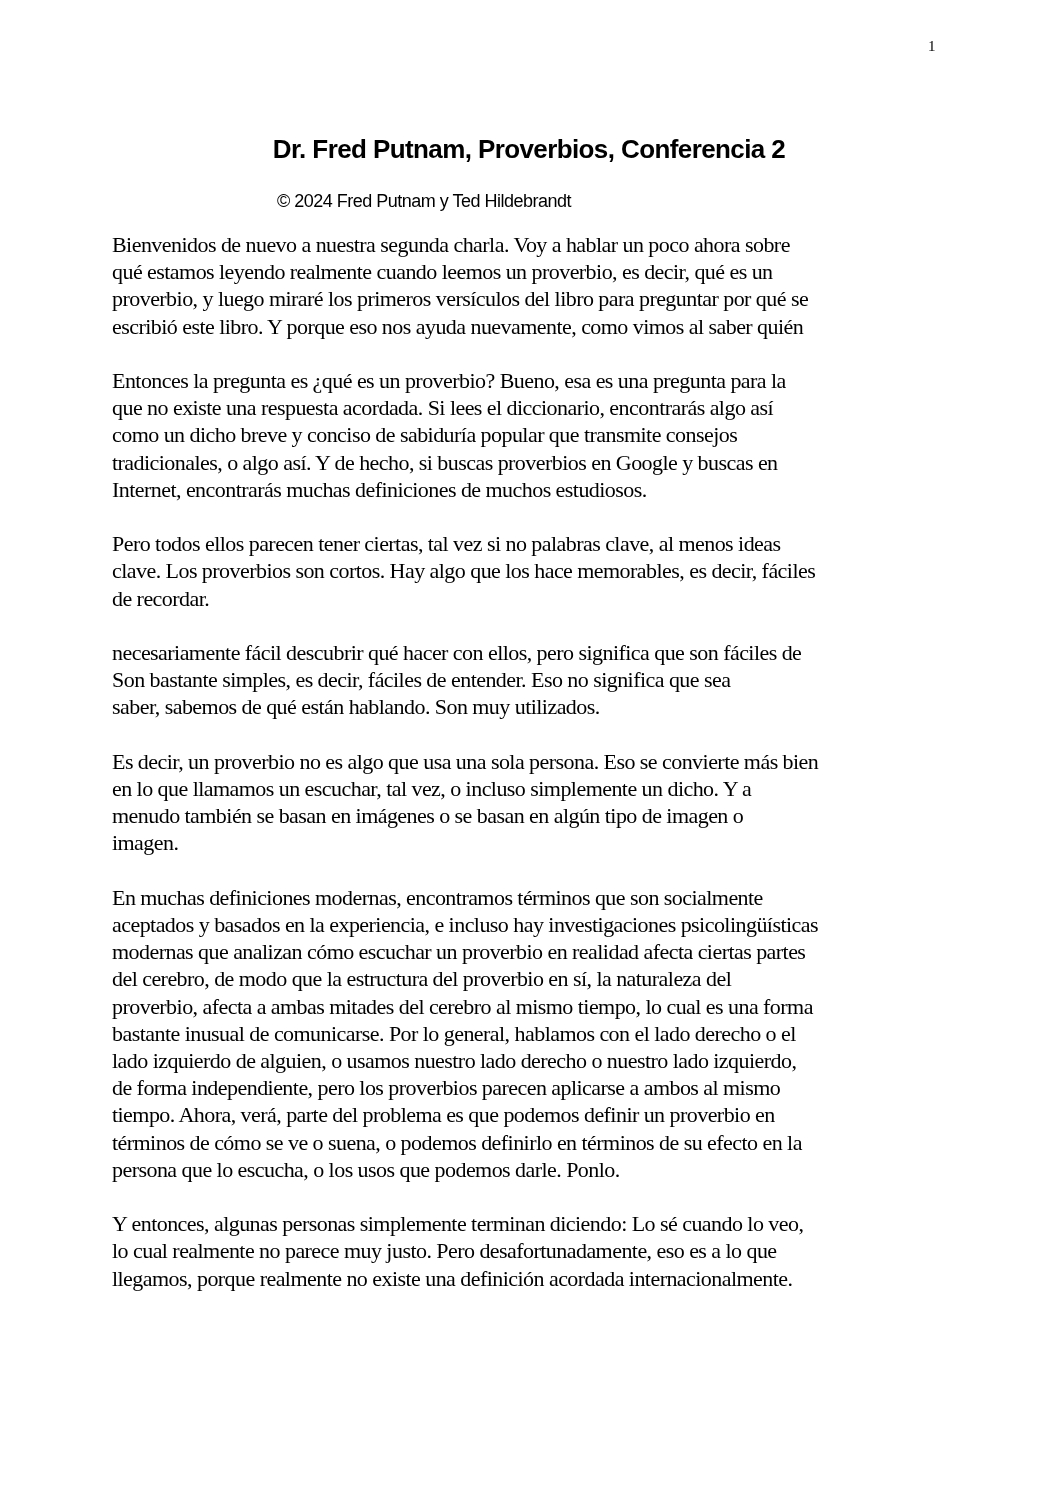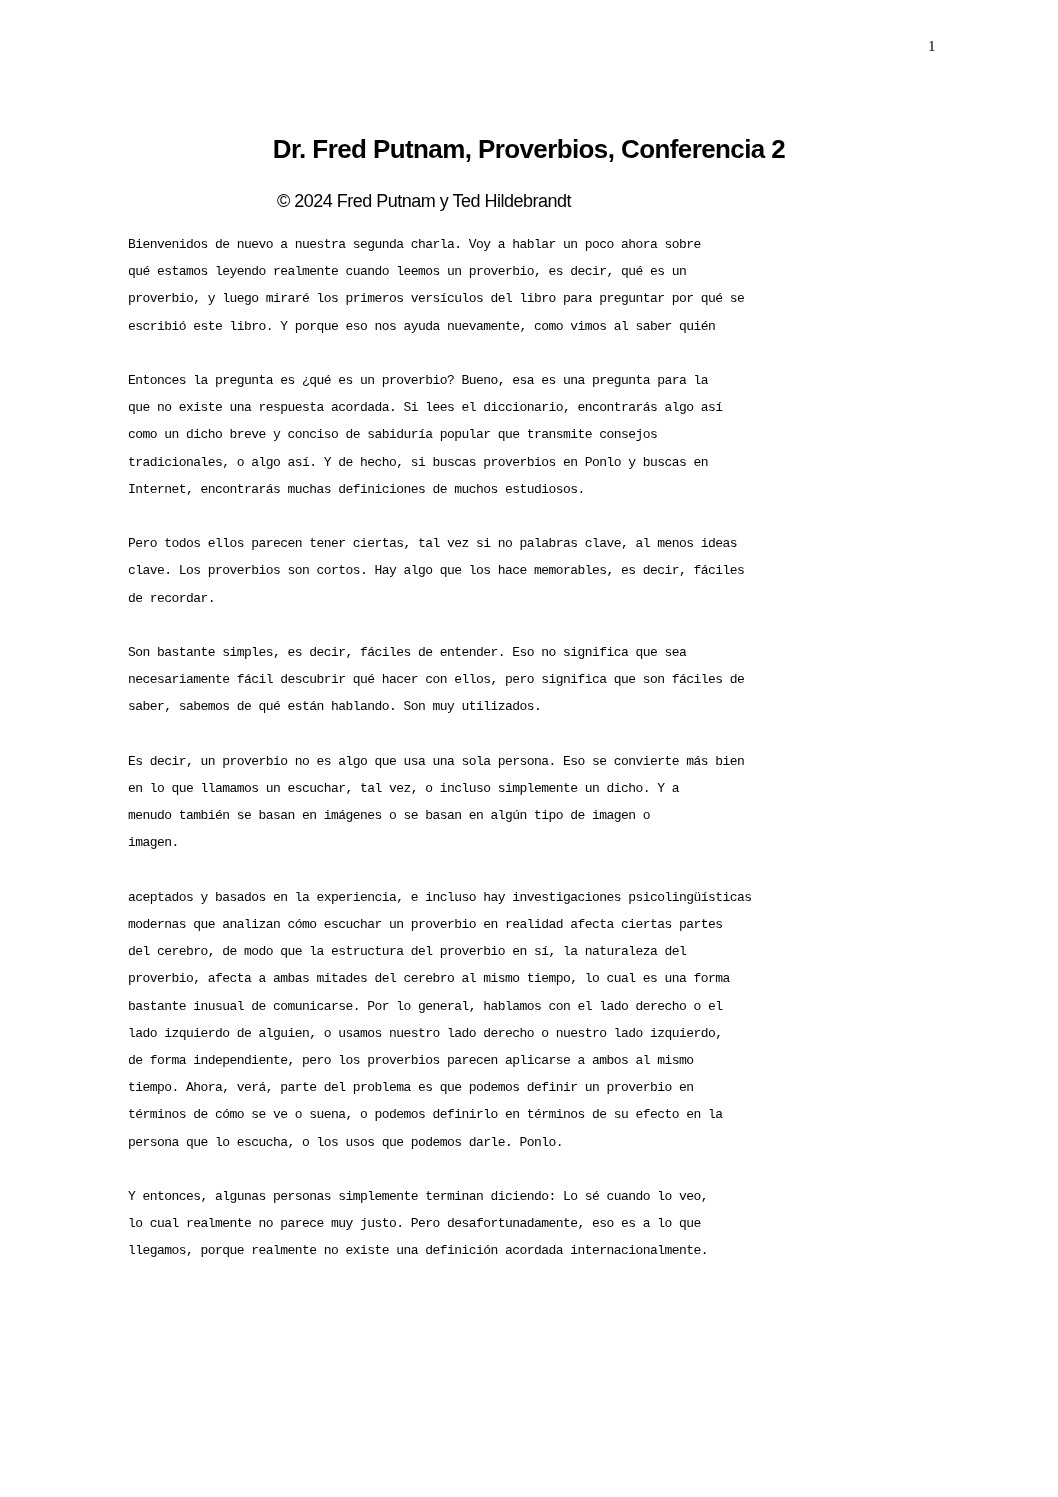--- a/index.html
+++ b/index.html
@@ -41,24 +41,24 @@
       text-align: center;
       font-family: "Liberation Sans", sans-serif;
       font-size: 18px;
       letter-spacing: -0.5px;
       line-height: 24px;
       margin-top: 16px;
     }
     .body {
       position: absolute;
       top: 231px;
-      left: 128px;
+      left: 112px;
       width: 820px;
-      font-family: Liberation Mono, monospace;
-      font-size: 13px;
+      font-family: Liberation Serif, serif;
+      font-size: 22px;
       letter-spacing: -0.55px;
       line-height: 27.2px;
     }
     .para {
       margin: 0 0 27.2px 0;
     }
     .line {
       display: block;
       white-space: nowrap;
     }
@@ -75,40 +75,41 @@
   <p class="para">
     <span class="line">Bienvenidos de nuevo a nuestra segunda charla. Voy a hablar un poco ahora sobre</span>
     <span class="line">qué estamos leyendo realmente cuando leemos un proverbio, es decir, qué es un</span>
     <span class="line">proverbio, y luego miraré los primeros versículos del libro para preguntar por qué se</span>
     <span class="line">escribió este libro. Y porque eso nos ayuda nuevamente, como vimos al saber quién</span>
   </p>
   <p class="para">
     <span class="line">Entonces la pregunta es ¿qué es un proverbio? Bueno, esa es una pregunta para la</span>
     <span class="line">que no existe una respuesta acordada. Si lees el diccionario, encontrarás algo así</span>
     <span class="line">como un dicho breve y conciso de sabiduría popular que transmite consejos</span>
-    <span class="line">tradicionales, o algo así. Y de hecho, si buscas proverbios en Ponlo y buscas en</span>
+    <span class="line">tradicionales, o algo así. Y de hecho, si buscas proverbios en Google y buscas en</span>
     <span class="line">Internet, encontrarás muchas definiciones de muchos estudiosos.</span>
   </p>
   <p class="para">
     <span class="line">Pero todos ellos parecen tener ciertas, tal vez si no palabras clave, al menos ideas</span>
     <span class="line">clave. Los proverbios son cortos. Hay algo que los hace memorables, es decir, fáciles</span>
     <span class="line">de recordar.</span>
   </p>
   <p class="para">
+    <span class="line">necesariamente fácil descubrir qué hacer con ellos, pero significa que son fáciles de</span>
     <span class="line">Son bastante simples, es decir, fáciles de entender. Eso no significa que sea</span>
-    <span class="line">necesariamente fácil descubrir qué hacer con ellos, pero significa que son fáciles de</span>
     <span class="line">saber, sabemos de qué están hablando. Son muy utilizados.</span>
   </p>
   <p class="para">
     <span class="line">Es decir, un proverbio no es algo que usa una sola persona. Eso se convierte más bien</span>
     <span class="line">en lo que llamamos un escuchar, tal vez, o incluso simplemente un dicho. Y a</span>
     <span class="line">menudo también se basan en imágenes o se basan en algún tipo de imagen o</span>
     <span class="line">imagen.</span>
   </p>
   <p class="para">
+    <span class="line">En muchas definiciones modernas, encontramos términos que son socialmente</span>
     <span class="line">aceptados y basados en la experiencia, e incluso hay investigaciones psicolingüísticas</span>
     <span class="line">modernas que analizan cómo escuchar un proverbio en realidad afecta ciertas partes</span>
     <span class="line">del cerebro, de modo que la estructura del proverbio en sí, la naturaleza del</span>
     <span class="line">proverbio, afecta a ambas mitades del cerebro al mismo tiempo, lo cual es una forma</span>
     <span class="line">bastante inusual de comunicarse. Por lo general, hablamos con el lado derecho o el</span>
     <span class="line">lado izquierdo de alguien, o usamos nuestro lado derecho o nuestro lado izquierdo,</span>
     <span class="line">de forma independiente, pero los proverbios parecen aplicarse a ambos al mismo</span>
     <span class="line">tiempo. Ahora, verá, parte del problema es que podemos definir un proverbio en</span>
     <span class="line">términos de cómo se ve o suena, o podemos definirlo en términos de su efecto en la</span>
     <span class="line">persona que lo escucha, o los usos que podemos darle. Ponlo.</span>

